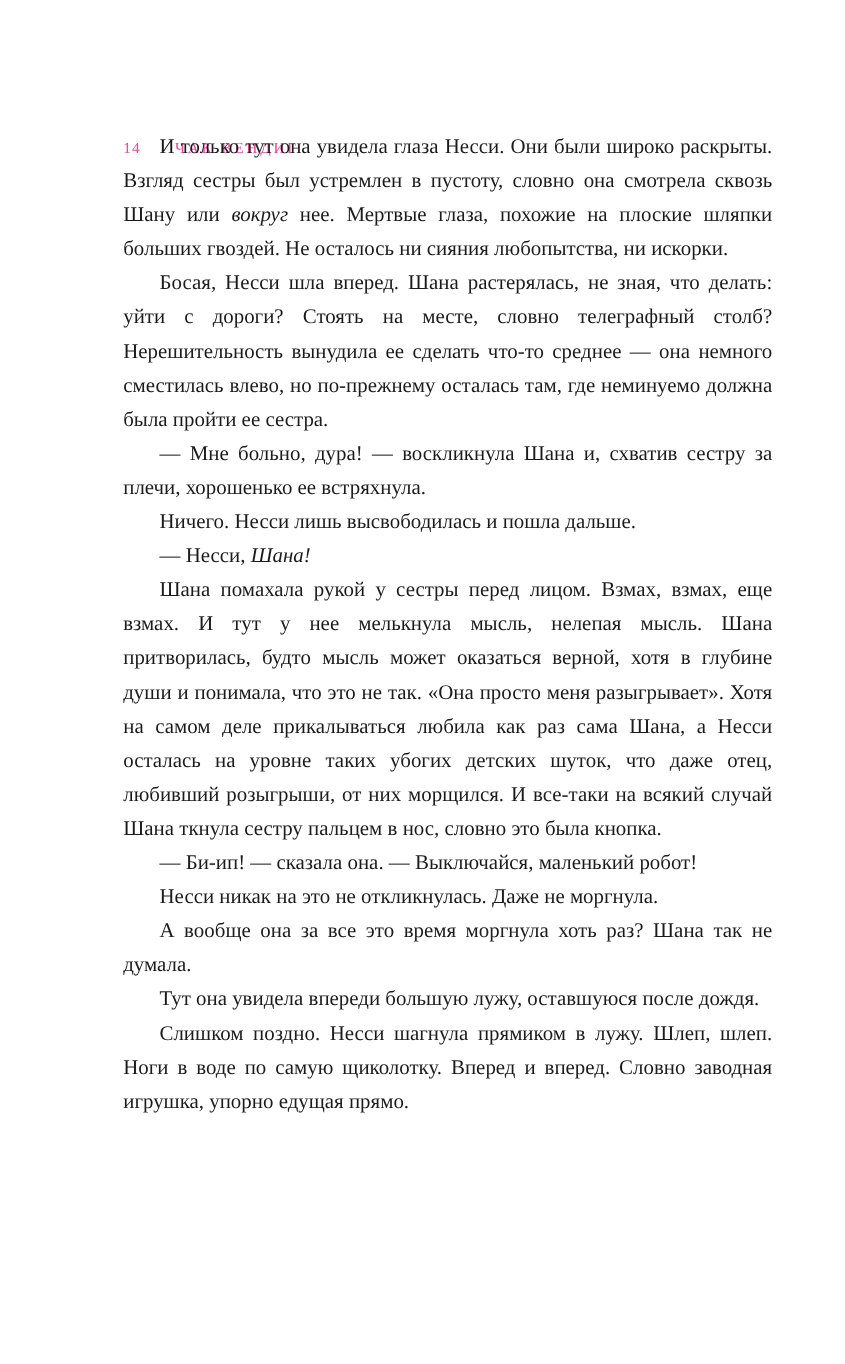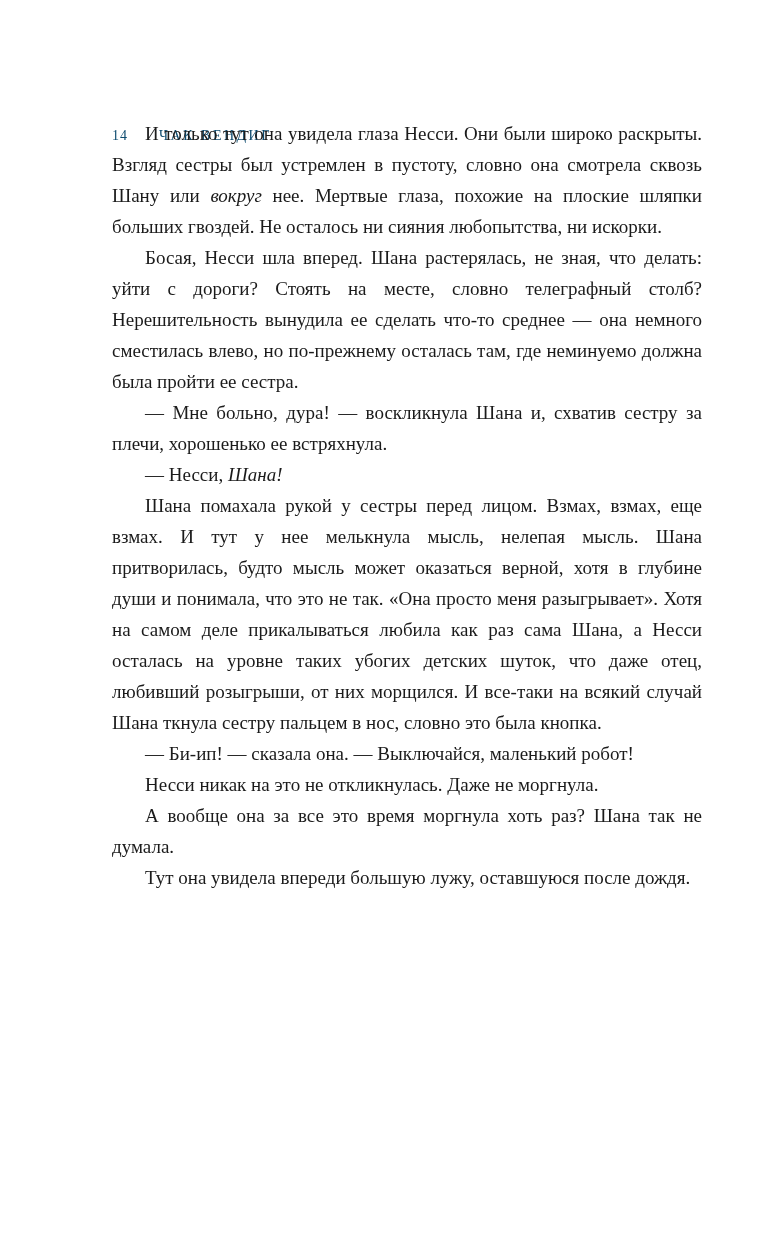--- a/index.html
+++ b/index.html
@@ -18,21 +18,21 @@
     box-sizing: border-box;
   }
   .running-header {
     position: absolute;
     top: 84px;
     left: 112px;
     right: 66px;
     display: flex;
     align-items: baseline;
     font-size: 14px;
-    color: #0c4a6e;
+    color: #ec4899;
   }
   .page-number {
     letter-spacing: 1px;
   }
   .running-head-title {
     margin-left: 31px;
     letter-spacing: 2.5px;
     text-transform: uppercase;
     margin-top: 44px;
   }
@@ -59,20 +59,22 @@
 
 <div class="book-page">
   <div class="running-header">
     <span class="page-number">14</span>
     <span class="running-head-title">ЧАК ВЕНДИГ</span>
   </div>
   <div class="page-body">
       <p>И только тут она увидела глаза Несси. Они были широко раскрыты. Взгляд сестры был устремлен в пустоту, словно она смотрела сквозь Шану или <em>вокруг</em> нее. Мертвые глаза, похожие на плоские шляпки больших гвоздей. Не осталось ни сияния любопытства, ни искорки.</p>
       <p>Босая, Несси шла вперед. Шана растерялась, не зная, что делать: уйти с дороги? Стоять на месте, словно телеграфный столб? Нерешительность вынудила ее сделать что-то среднее — она немного сместилась влево, но по-прежнему осталась там, где неминуемо должна была пройти ее сестра.</p>
       <p>— Мне больно, дура! — воскликнула Шана и, схватив сестру за плечи, хорошенько ее встряхнула.</p>
+      <p>Ничего. Несси лишь высвободилась и пошла дальше.</p>
       <p>— Несси, <em>Шана!</em></p>
       <p>Шана помахала рукой у сестры перед лицом. Взмах, взмах, еще взмах. И тут у нее мелькнула мысль, нелепая мысль. Шана притворилась, будто мысль может оказаться верной, хотя в глубине души и понимала, что это не так. «Она просто меня разыгрывает». Хотя на самом деле прикалываться любила как раз сама Шана, а Несси осталась на уровне таких убогих детских шуток, что даже отец, любивший розыгрыши, от них морщился. И все-таки на всякий случай Шана ткнула сестру пальцем в нос, словно это была кнопка.</p>
       <p>— Би-ип! — сказала она. — Выключайся, маленький робот!</p>
       <p>Несси никак на это не откликнулась. Даже не моргнула.</p>
       <p>А вообще она за все это время моргнула хоть раз? Шана так не думала.</p>
       <p>Тут она увидела впереди большую лужу, оставшуюся после дождя.</p>
+      <p>Слишком поздно. Несси шагнула прямиком в лужу. Шлеп, шлеп. Ноги в воде по самую щиколотку. Вперед и вперед. Словно заводная игрушка, упорно едущая прямо.</p>
     </div>
 </div>
 
 </body></html>

